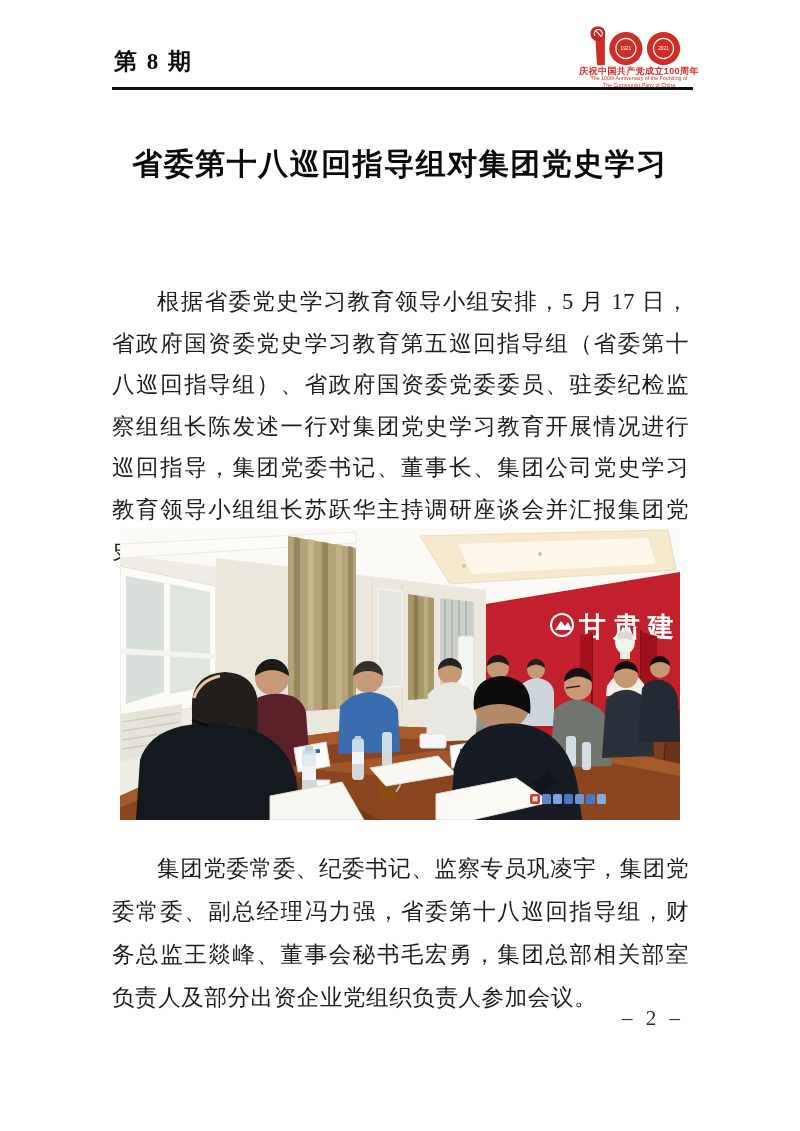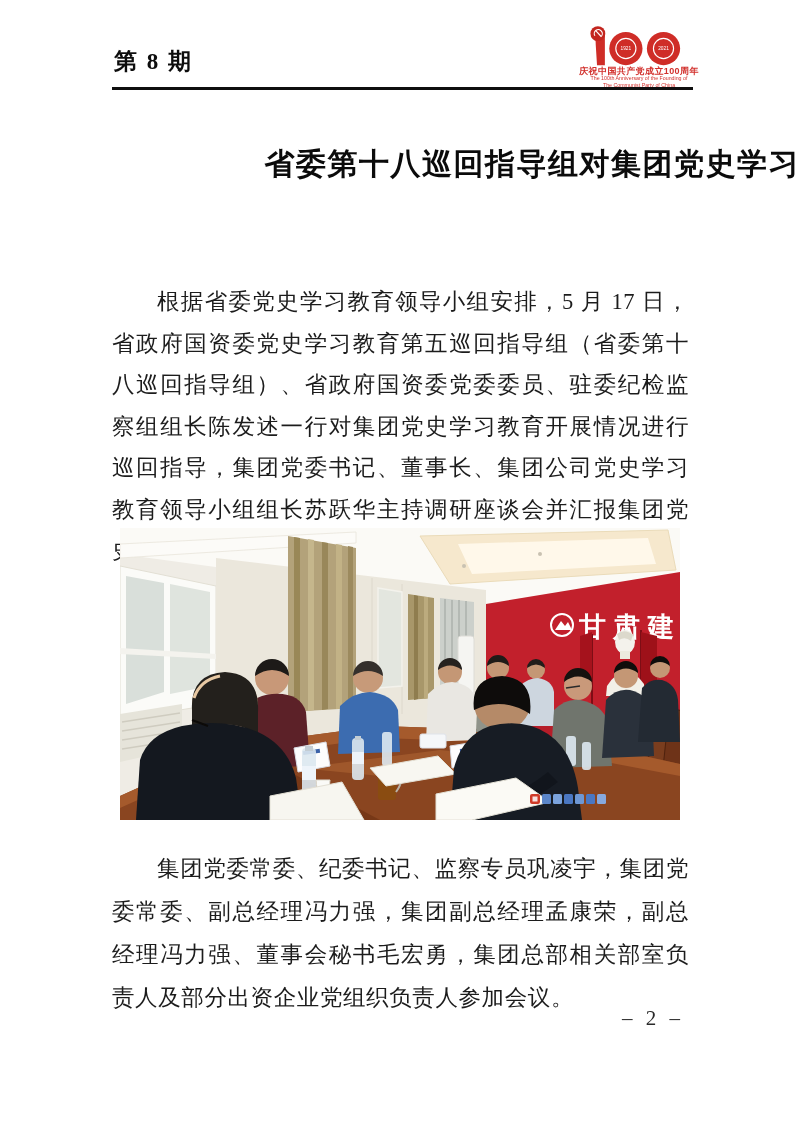--- a/index.html
+++ b/index.html
@@ -25,21 +25,21 @@
   .logo-en{
     font-size:6px;line-height:6.8px;white-space:nowrap;
     font-family:"Liberation Sans","DejaVu Sans",sans-serif;
     transform:scale(.88);transform-origin:center top;
   }
   .header-divider{
     position:absolute;left:112px;top:87px;width:581px;height:2.5px;
     background:#0f0f0f;
   }
   .article-title{
-    position:absolute;left:0;top:137px;width:800px;text-align:right;
+    position:absolute;left:0;top:137px;width:800px;text-align:center;
     font-size:30px;font-weight:bold;line-height:53px;letter-spacing:1.5px;
     color:#0b0b0b;
   }
   .para{
     position:absolute;left:112px;width:577px;
     font-size:22.5px;line-height:41.5px;letter-spacing:0.6px;
     text-align:justify;text-indent:2em;color:#1c1c1c;
   }
   .para-1{top:281px;}
   .para-2{top:847px;line-height:43px;}
@@ -283,15 +283,15 @@
     <rect x="412.5" y="268.5" width="5" height="5" fill="#ffffff" opacity="0.85"></rect>
     <rect x="422" y="266" width="9" height="10" rx="1.5" fill="#5b86c9"></rect>
     <rect x="433" y="266" width="9" height="10" rx="1.5" fill="#7ba3dd"></rect>
     <rect x="444" y="266" width="9" height="10" rx="1.5" fill="#4a77c2"></rect>
     <rect x="455" y="266" width="9" height="10" rx="1.5" fill="#6d97d4"></rect>
     <rect x="466" y="266" width="9" height="10" rx="1.5" fill="#4a77c2"></rect>
     <rect x="477" y="266" width="9" height="10" rx="1.5" fill="#86a9de"></rect>
   </g>
 </svg>
 
-<div class="para para-2">集团党委常委、纪委书记、监察专员巩凌宇，集团党委常委、副总经理冯力强，集团副总经理孟康荣，副总经理冯力强、董事会秘书毛宏勇，集团总部相关部室负责人及部分出资企业党组织负责人参加会议。</div>
+<div class="para para-2">集团党委常委、纪委书记、监察专员巩凌宇，集团党委常委、副总经理冯力强，省委第十八巡回指导组，财务总监王燚峰、董事会秘书毛宏勇，集团总部相关部室负责人及部分出资企业党组织负责人参加会议。</div>
 
 <div class="page-number">– 2 –</div>
 
 </body></html>

